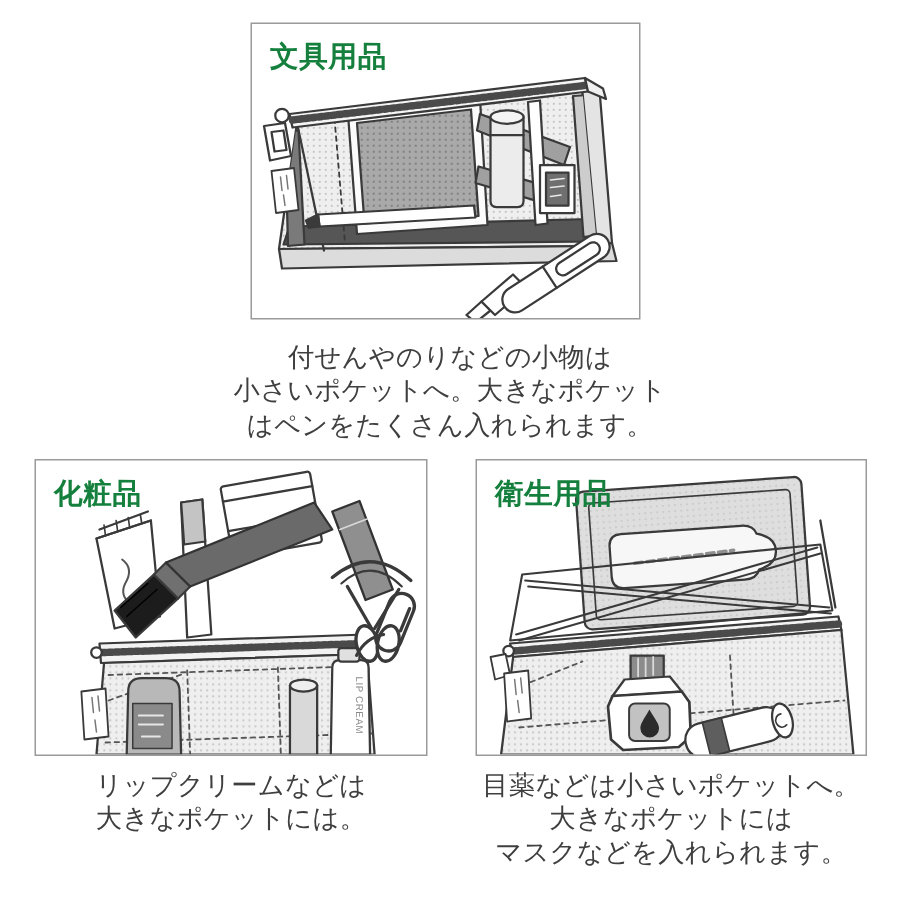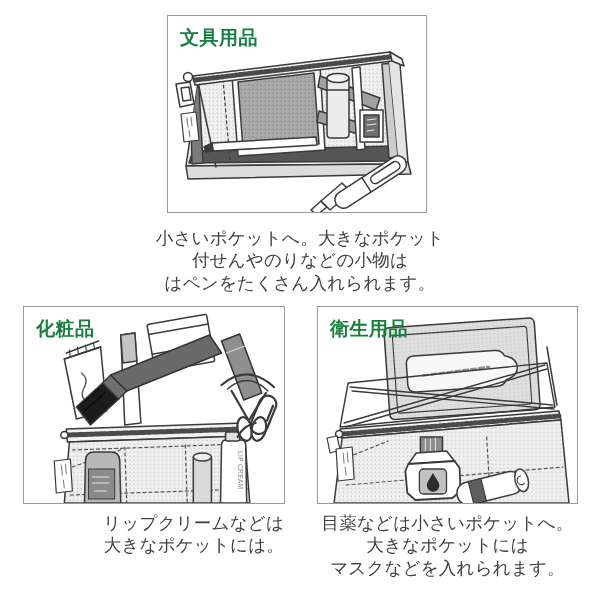--- a/index.html
+++ b/index.html
@@ -23,21 +23,21 @@
     position:absolute;text-align:center;color:#3f3f3f;
     font-size:17.5px;line-height:22.4px;letter-spacing:.2px;
   }
   .caption div{white-space:nowrap;}
   svg *{stroke-linejoin:round;stroke-linecap:round;}
   
   #panel-stationery{left:167px;top:15px;width:260px;height:198px;}
   #panel-cosmetics{left:23px;top:306px;width:262px;height:198px;}
   #panel-hygiene{left:317px;top:306px;width:261px;height:198px;text-align:right;}
   #caption-stationery{left:100px;top:227px;width:400px;}
-  #caption-cosmetics{left:24px;top:512px;width:260px;text-align:right;}
+  #caption-cosmetics{left:24px;top:512px;width:260px;}
   #caption-hygiene{left:317px;top:512px;width:261px;}
 </style>
 </head>
 <body>
 
 <div class="page">
 
   <section class="panel" id="panel-stationery">
     <svg viewBox="0 0 258 196" preserveAspectRatio="none" aria-hidden="true">
       <defs>
@@ -103,22 +103,22 @@
           <rect x="0" y="-8" width="82" height="17" rx="8.5" fill="#ffffff"></rect>
           <rect x="42" y="-4" width="33" height="9" rx="4.5" fill="none"></rect>
           <line x1="36" y1="-8" x2="36" y2="9"></line>
         </g>
       </g>
     </svg>
     <div class="panel-label">文具用品</div>
   </section>
 
   <div class="caption" id="caption-stationery">
+    <div>付せんやのりなどの小物は</div>
     <div>小さいポケットへ。大きなポケット</div>
-    <div>付せんやのりなどの小物は</div>
     <div>はペンをたくさん入れられます。</div>
   </div>
 
   <section class="panel" id="panel-cosmetics">
     <svg viewBox="0 0 258 196" preserveAspectRatio="none" aria-hidden="true">
       <defs>
         <pattern id="mesh2" width="4" height="4" patternUnits="userSpaceOnUse">
           <rect width="4" height="4" fill="#efefef"></rect>
             <circle cx="1.2" cy="1.2" r="0.75" fill="#c6c6c6"></circle>
         </pattern>

